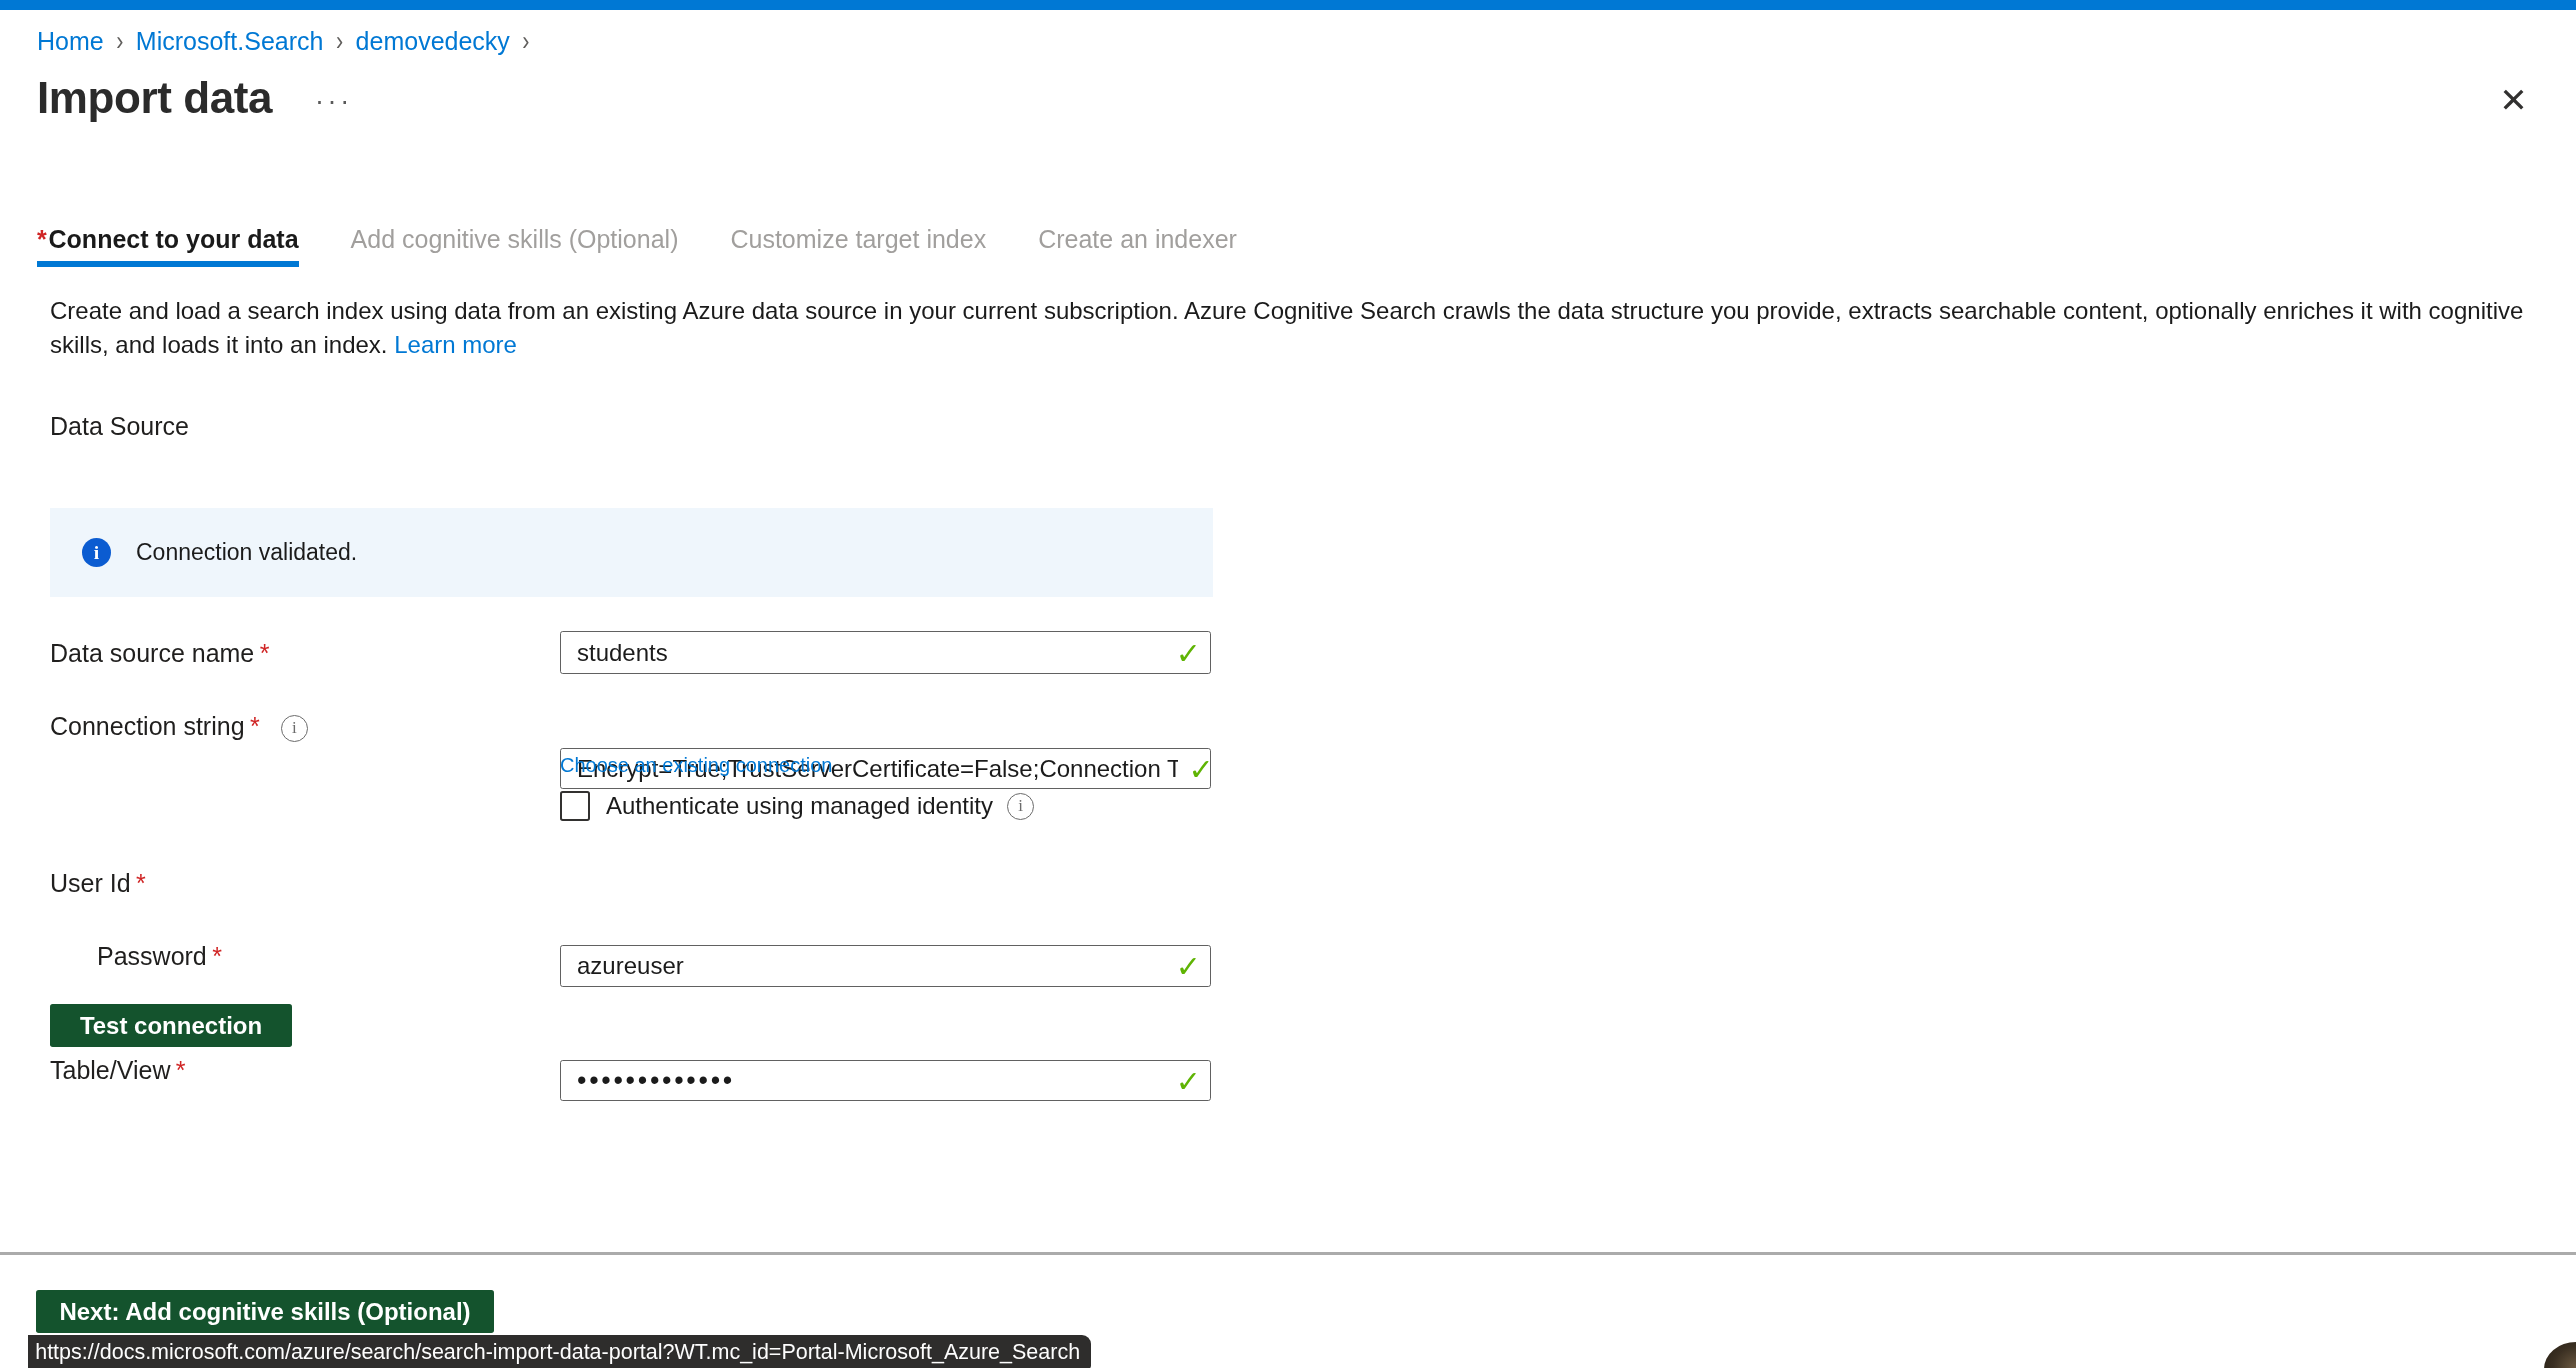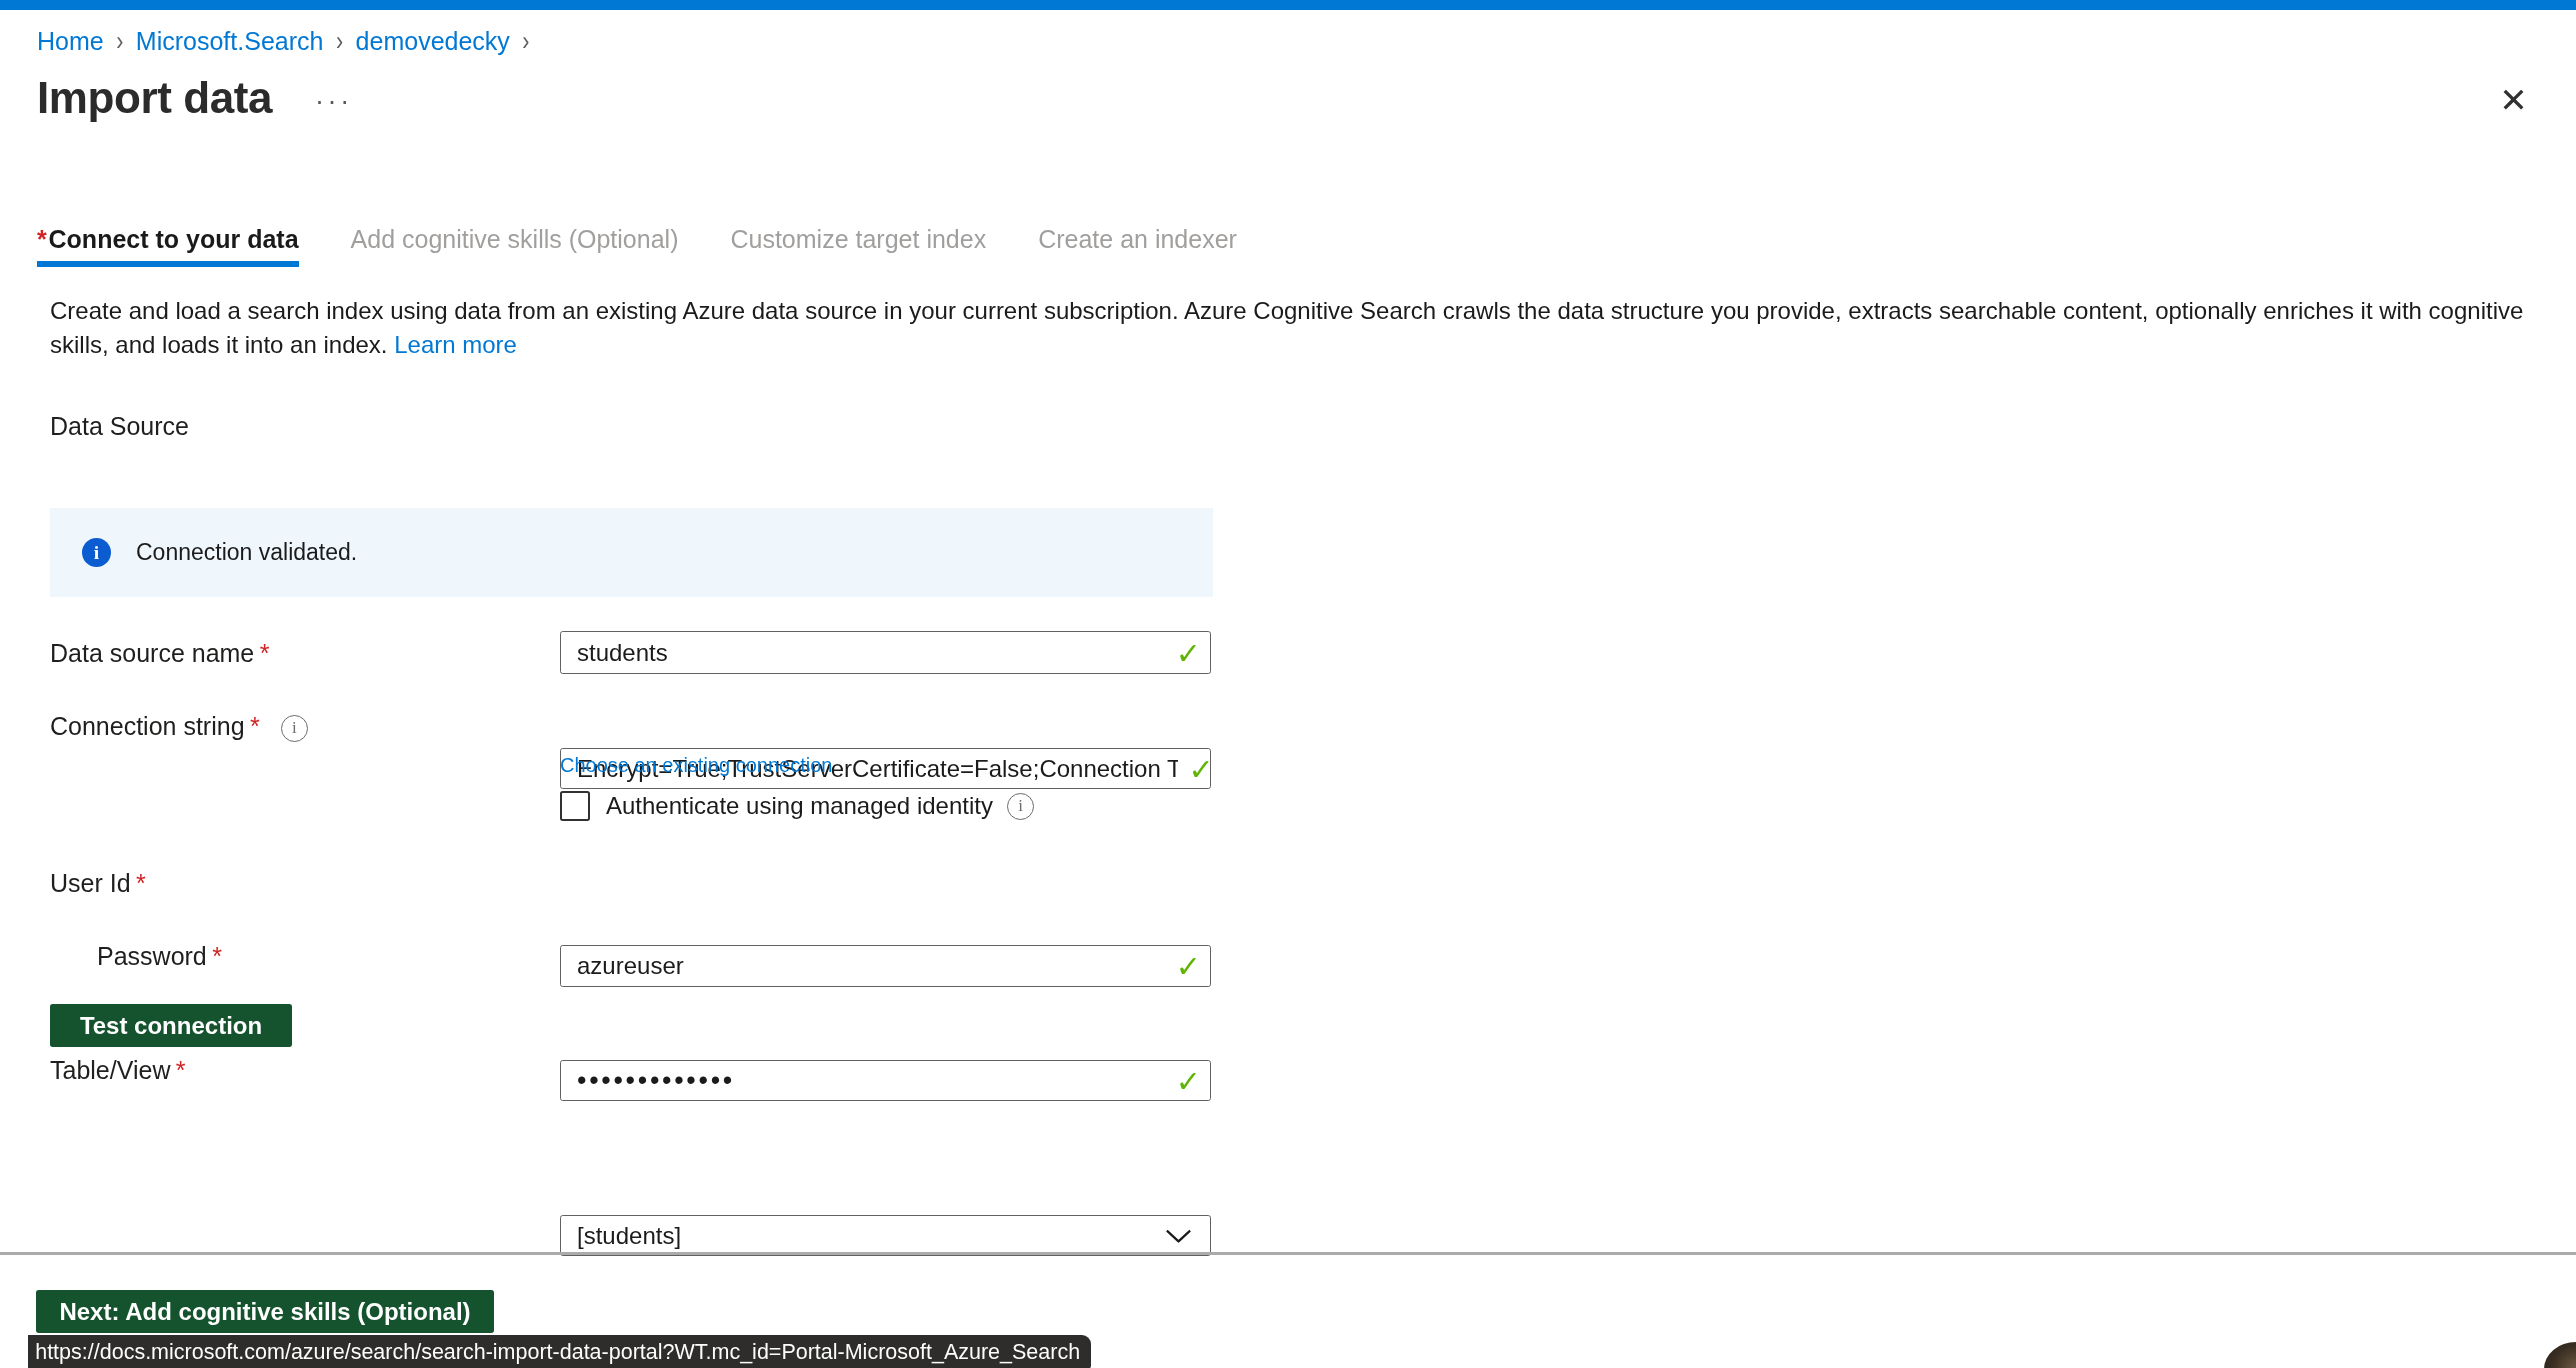--- a/index.html
+++ b/index.html
@@ -156,26 +156,20 @@
   <div class="field inputbox" style="top:934px; height:41px;">
     <span class="value-text pw">•••••••••••••</span>
     <span class="check">✓</span>
   </div>
 
   <button class="btn test-btn">Test connection</button>
 
   <div class="row-label" style="top:1056px;">
     <span>Table/View</span><span class="req-star">*</span>
   </div>
-  <div class="field inputbox selectbox" style="top:1048px; height:41px;">
-    <span class="value-text">[students]</span>
-    <svg class="chev" width="27" height="14.3" viewBox="0 0 30 16">
-        <path d="M2 2 L15 14 L28 2" fill="none" stroke="#1b1b1b" stroke-width="2.5"></path>
-      </svg>
-  </div>
 
   <div class="divider"></div>
   <button class="btn next-btn">Next: Add cognitive skills (Optional)</button>
 
   <div class="statusbar">
     <span>https://docs.microsoft.com/azure/search/search-import-data-portal?WT.mc_id=Portal-Microsoft_Azure_Search</span>
   </div>
 
   <div class="corner-blob"></div>
 

